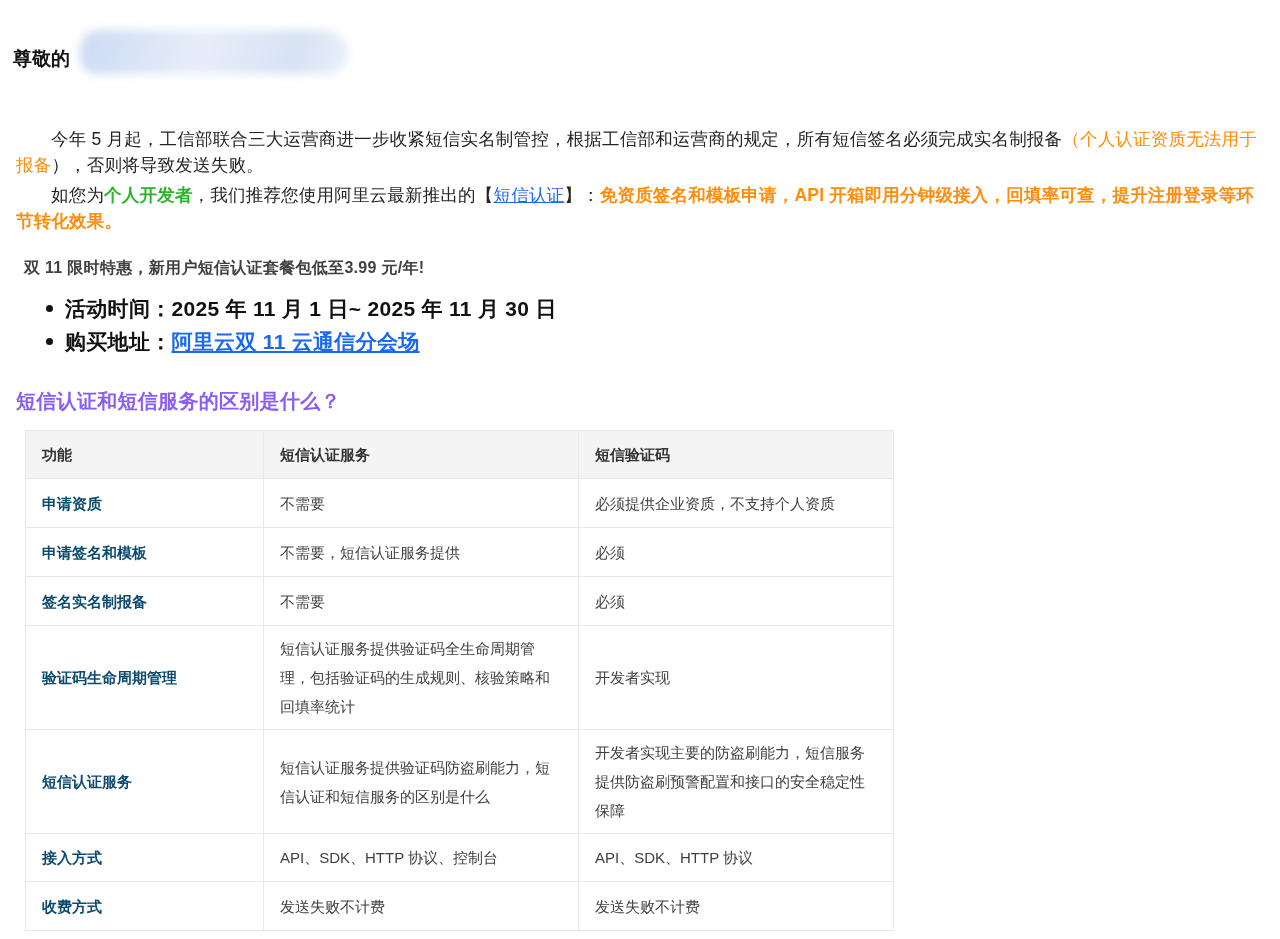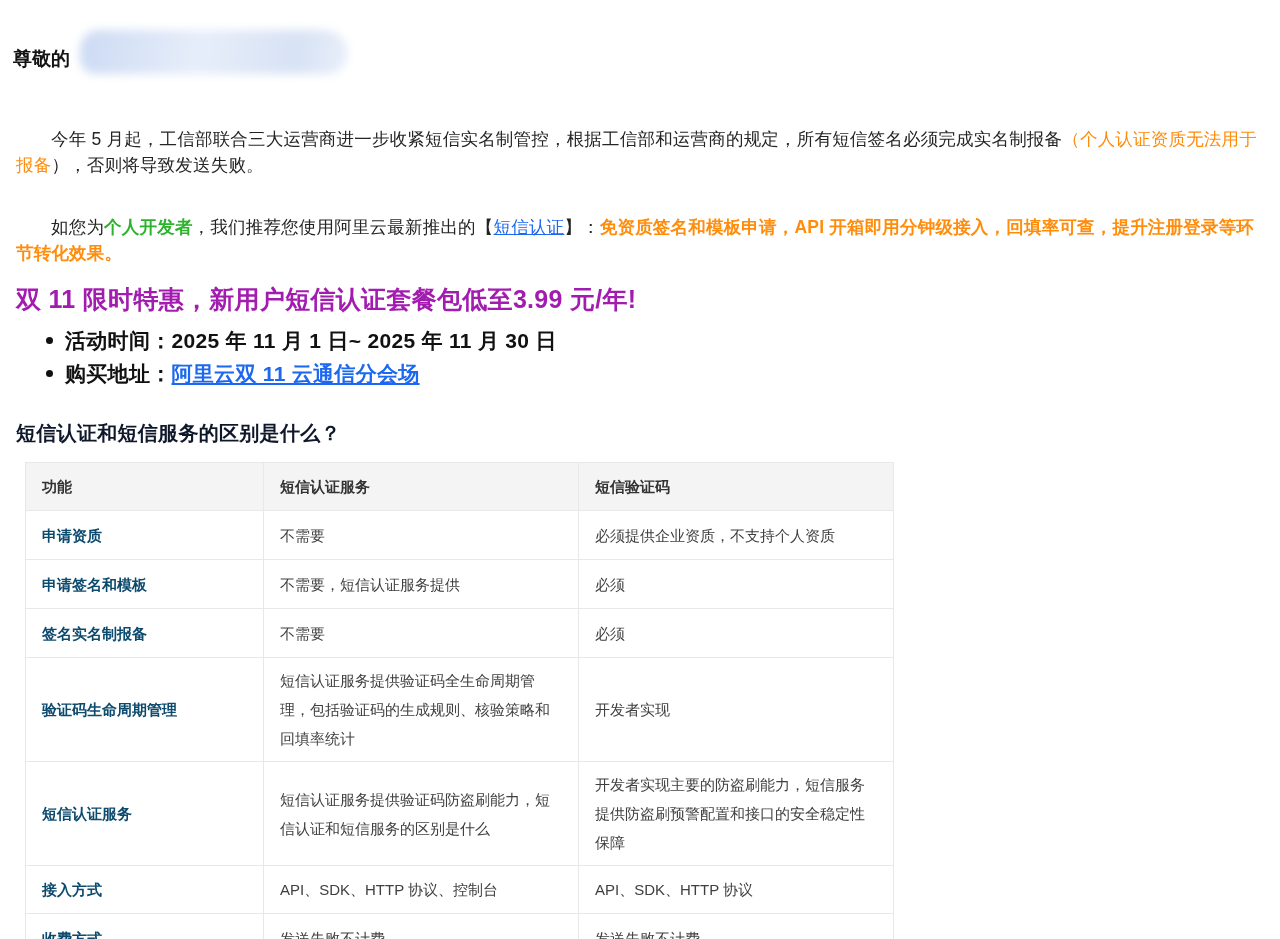--- a/index.html
+++ b/index.html
@@ -25,47 +25,47 @@
     z-index: 1;
   }
 
   
   .para {
     margin: 0 16px; font-size: 17.5px; line-height: 26px;
     text-indent: 35px; color: #242424;
     letter-spacing: 0.2px;
   }
   .para-1 { margin-top: 56px; }
-  .para-2 { margin-top: 36px; }
+  .para-2 { margin-top: 4px; }
   .orange { color: #ff8c0a; }
   .orange-bold { color: #ff8c0a; font-weight: bold; }
   .green-bold { color: #2cb32c; font-weight: bold; }
   a.link { color: #1c68ee; text-decoration: underline; cursor: pointer; }
   a.link-bold { font-weight: bold; }
 
   
   .promo-headline {
-    margin: 21px 16px 0; font-size: 25px; font-weight: bold;
-    color: #a21caf; line-height: 25px; letter-spacing: 0.3px;
+    margin: 21px 24px 0; font-size: 16px; font-weight: bold;
+    color: #404040; line-height: 25px; letter-spacing: 0.3px;
   }
   ul.promo-bullets { margin: 12px 0 0; padding: 0 0 0 16px; list-style: none; }
   ul.promo-bullets li {
     position: relative; padding-left: 49px;
     font-size: 21px; font-weight: bold; color: #111;
     line-height: 33px; letter-spacing: 0.3px;
   }
   ul.promo-bullets li::before {
     content: ""; position: absolute; left: 30px; top: 13px;
     width: 7px; height: 7px; border-radius: 50%; background: #111;
   }
 
   
   .section-title {
     margin: 30px 16px 16px; font-size: 20px; font-weight: bold;
-    color: #0f172a; line-height: 26px; letter-spacing: 0.3px;
+    color: #8b5cf6; line-height: 26px; letter-spacing: 0.3px;
   }
 
   
   table.compare {
     border-collapse: collapse; table-layout: fixed;
     width: 868px; margin: 6px 0 0 25px;
   }
   table.compare th, table.compare td {
     border: 1px solid #e8e8e8;
     padding: 8px 16px;

